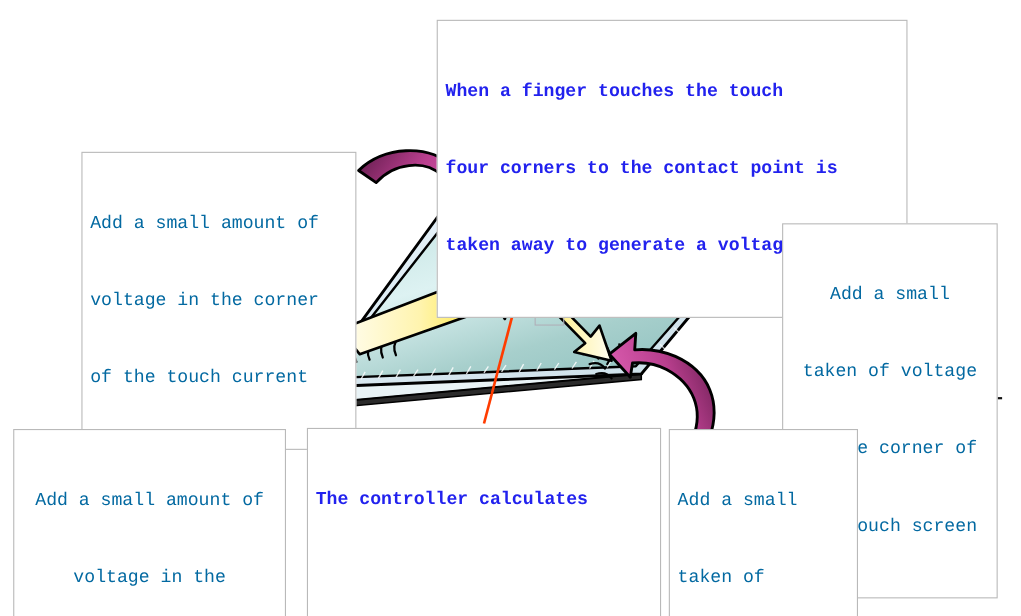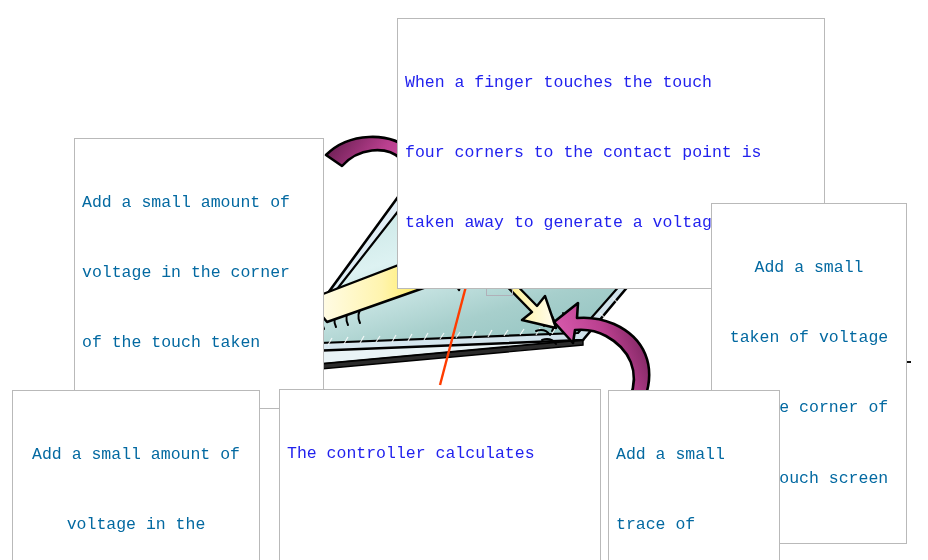--- a/index.html
+++ b/index.html
@@ -28,20 +28,21 @@
     font-family: "Liberation Mono", monospace;
     font-size: 16.5px;
     line-height: 1.42;
     color: #0369a1;
     padding: 5px 7px 6px 7px;
     white-space: pre;
     z-index: 30;
   }
   .callout.blue {
     color: #2222ee;
+    font-weight: bold;
   }
   .callout .ln { display: block; }
 
   #box-top      { left: 397px; top: 18px;  width: 428px; }
   #box-topleft  { left: 74px;  top: 138px; width: 250px; }
   #box-right    { left: 711px; top: 203px; width: 196px; text-align: center; }
   #box-botleft  { left: 12px;  top: 390px; width: 248px; text-align: center; }
   #box-center   { left: 279px; top: 389px; width: 322px; }
   #box-botright { left: 608px; top: 390px; width: 172px; }
 
@@ -284,21 +285,21 @@
 
   <div class="callout blue" id="box-top">
     <span class="ln">When a finger touches the touch</span>
     <span class="ln">four corners to the contact point is</span>
     <span class="ln">taken away to generate a voltage drop</span>
   </div>
 
   <div class="callout" id="box-topleft">
     <span class="ln">Add a small amount of</span>
     <span class="ln">voltage in the corner</span>
-    <span class="ln">of the touch taken</span>
+    <span class="ln">of the touch current</span>
   </div>
 
   <div class="callout" id="box-right">
     <span class="ln">Add a small</span>
     <span class="ln">taken of voltage</span>
     <span class="ln">in the corner of</span>
     <span class="ln">the touch screen</span>
   </div>
 
   <div class="callout" id="box-botleft">
@@ -311,19 +312,19 @@
   <div class="callout blue" id="box-center">
     <span class="ln">The controller calculates</span>
     
     
     
     
   </div>
 
   <div class="callout" id="box-botright">
     <span class="ln">Add a small</span>
-    <span class="ln">trace of</span>
+    <span class="ln">taken of</span>
     
     
     
   </div>
 
 </div>
 
 </body></html>

